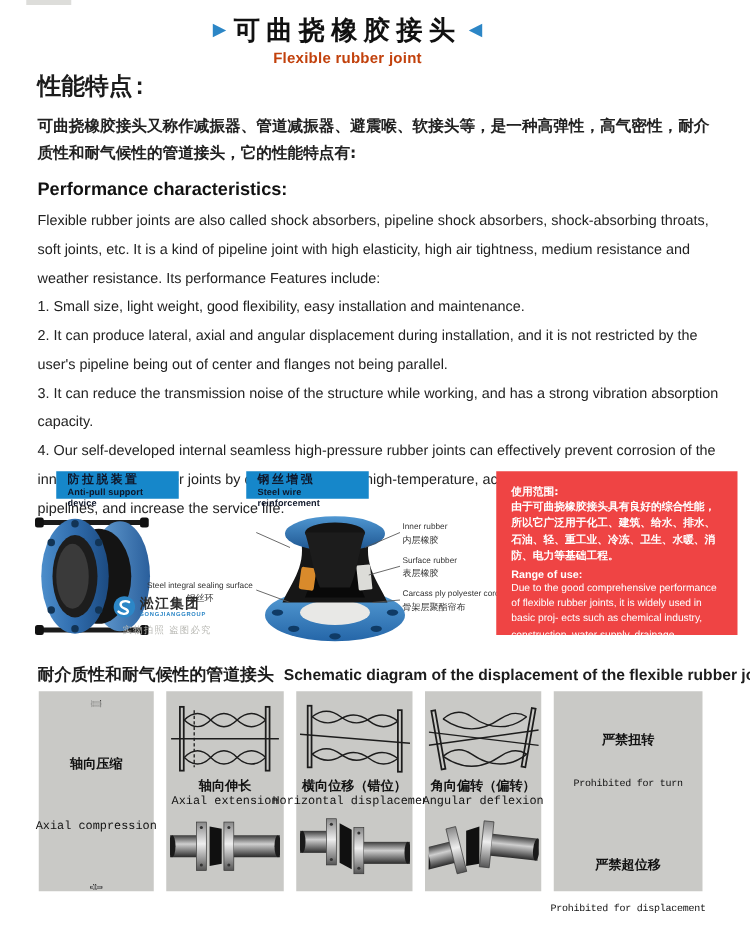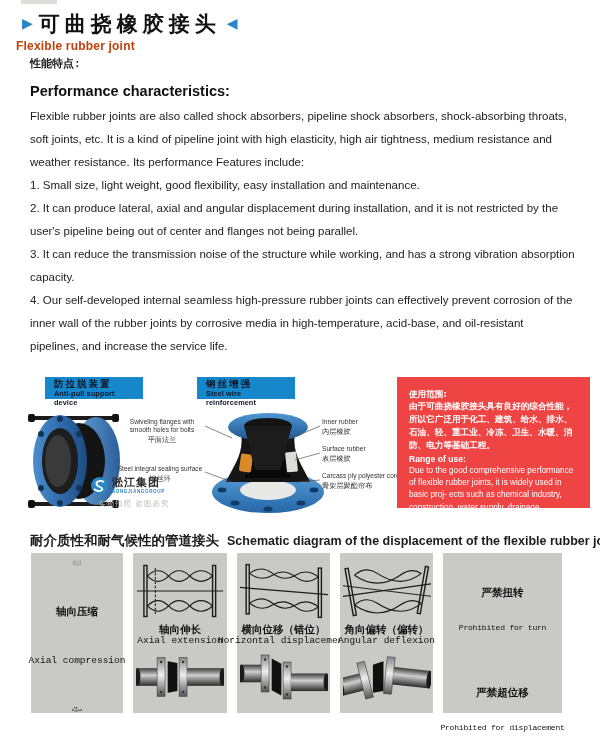--- a/index.html
+++ b/index.html
@@ -3,27 +3,27 @@
 <meta charset="utf-8">
 <style>
   html,body{margin:0;padding:0;}
   body{width:600px;height:744px;background:#fff;font-family:"Liberation Sans",sans-serif;color:#1c1c1c;position:relative;overflow:hidden;}
   .page{position:absolute;inset:0;}
 
   
   .artifact{position:absolute;left:21px;top:0;width:36px;height:4px;background:#cfcfca;opacity:.7;}
 
   
-  .title-row{position:absolute;left:16px;top:10px;width:556px;text-align:left;}
+  .title-row{position:absolute;left:0;top:10px;width:556px;text-align:center;}
   .title-main{font-size:21px;font-weight:700;letter-spacing:5px;color:#111;font-family:"DejaVu Sans",sans-serif;}
   .tri{display:inline-block;color:#2c86c6;font-size:14px;vertical-align:3px;letter-spacing:0;margin:0 6px;}
   .title-sub{font-size:12px;font-weight:700;color:#c2410c;margin-top:1px;letter-spacing:.2px;}
 
   .content{position:absolute;left:30px;top:50px;width:545px;}
-  .h-cn{font-size:11px;font-weight:700;font-family:Liberation Mono, monospace;margin:6px 0 8px 0;}
+  .h-cn{font-size:19px;font-weight:700;font-family:Liberation Mono, monospace;margin:6px 0 8px 0;}
   .p-cn{font-size:12.5px;font-weight:700;line-height:21px;font-family:"DejaVu Sans",sans-serif;color:#222;}
   .list-cn div{font-size:12.5px;font-weight:700;line-height:21px;font-family:"DejaVu Sans",sans-serif;color:#222;}
   .h-en{font-size:14.5px;font-weight:700;margin:12px 0 6px 0;color:#111;}
   .p-en{font-size:11.5px;line-height:23px;color:#222;font-weight:500;}
   .list-en div{font-size:11.5px;line-height:23px;color:#222;font-weight:500;}
 
   
   .figure{position:absolute;left:0;top:370px;width:600px;height:160px;}
   .blue-label{position:absolute;height:22px;background:#1687ca;color:#0f172a;padding:2px 7px 0 9px;box-sizing:border-box;width:98px;}
   .blue-label .cn{font-size:9.5px;font-weight:700;letter-spacing:2px;font-family:"DejaVu Sans",sans-serif;line-height:10px;}
@@ -69,20 +69,21 @@
 
   <div class="title-row">
     <div>
       <span class="tri">▶</span><span class="title-main">可曲挠橡胶接头</span><span class="tri">◀</span>
     </div>
     <div class="title-sub">Flexible rubber joint</div>
   </div>
 
   <div class="content">
     <div class="h-cn">性能特点:</div>
+    <div class="p-cn">可曲挠橡胶接头又称作减振器、管道减振器、避震喉、软接头等，是一种高弹性，高气密性，耐介质性和耐气候性的管道接头，它的性能特点有:</div>
     <div class="h-en">Performance characteristics:</div>
     <div class="p-en">Flexible rubber joints are also called shock absorbers, pipeline shock absorbers, shock-absorbing throats, soft joints, etc. It is a kind of pipeline joint with high elasticity, high air tightness, medium resistance and weather resistance. Its performance Features include:</div>
     <div class="list-en">
       <div>1. Small size, light weight, good flexibility, easy installation and maintenance.</div>
       <div>2. It can produce lateral, axial and angular displacement during installation, and it is not restricted by the user's pipeline being out of center and flanges not being parallel.</div>
       <div>3. It can reduce the transmission noise of the structure while working, and has a strong vibration absorption capacity.</div>
       <div>4. Our self-developed internal seamless high-pressure rubber joints can effectively prevent corrosion of the inner wall of the rubber joints by corrosive media in high-temperature, acid-base, and oil-resistant pipelines, and increase the service life.</div>
     </div>
   </div>
 
@@ -164,24 +165,20 @@
     </svg>
 
     <svg style="position:absolute;left:0;top:0;" width="600" height="160" viewBox="0 0 600 160">
       <line x1="205" y1="56" x2="232" y2="68" stroke="#555" stroke-width=".7"></line>
       <line x1="205" y1="102" x2="232" y2="112" stroke="#555" stroke-width=".7"></line>
       <line x1="320" y1="56" x2="292" y2="68" stroke="#555" stroke-width=".7"></line>
       <line x1="320" y1="83" x2="295" y2="90" stroke="#555" stroke-width=".7"></line>
       <line x1="320" y1="110" x2="298" y2="112" stroke="#555" stroke-width=".7"></line>
     </svg>
 
-    <div class="ann ann-l" style="left:119px;top:48px;">
-      <div class="en">Swiveling flanges with smooth holes for bolts</div>
-      <div class="cn">平面法兰</div>
-    </div>
     <div class="ann ann-l" style="left:117px;top:95px;">
       <div class="en">Steel integral sealing surface</div>
       <div class="cn">钢丝环</div>
     </div>
     <div class="ann ann-r" style="left:322px;top:48px;">
       <div class="en">Inner rubber</div>
       <div class="cn">内层橡胶</div>
     </div>
     <div class="ann ann-r" style="left:322px;top:75px;">
       <div class="en">Surface rubber</div>

